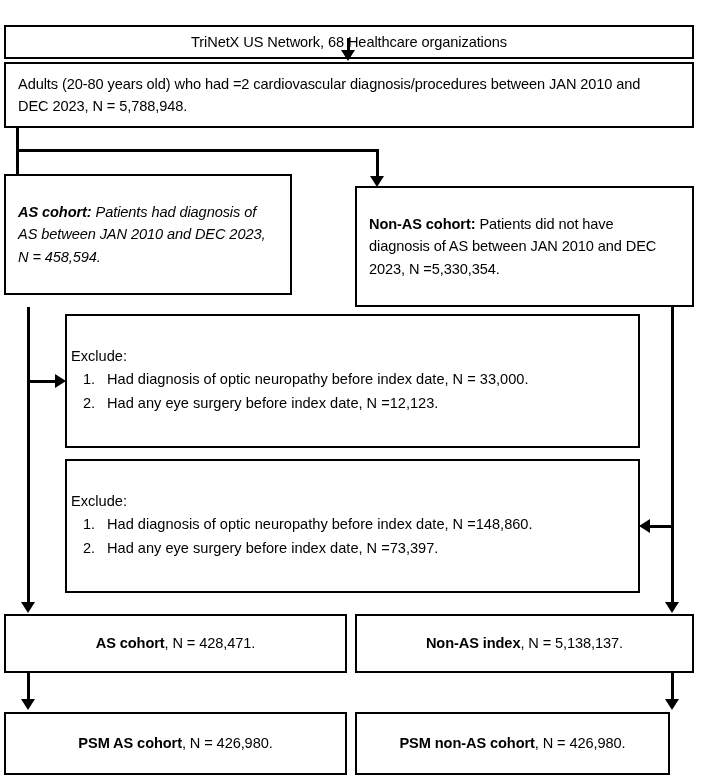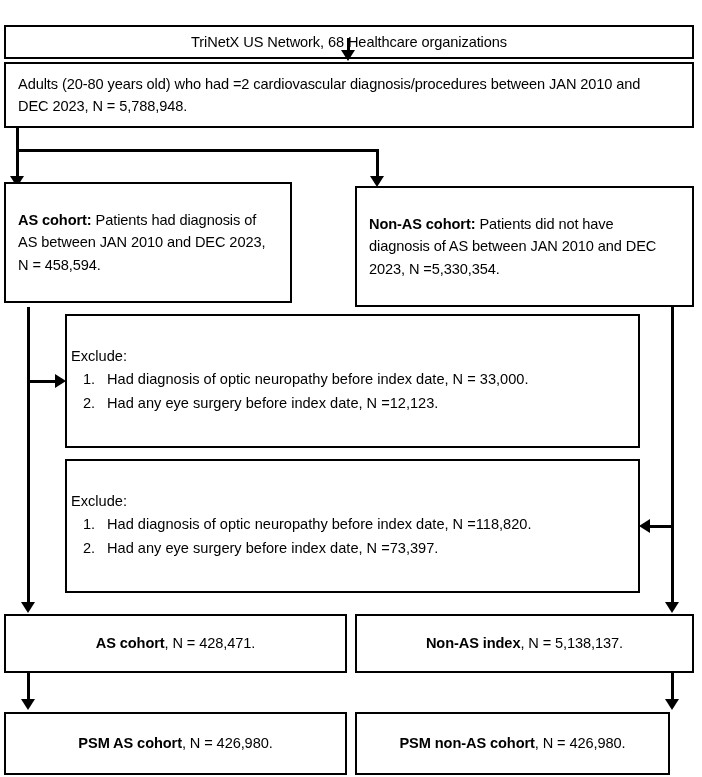--- a/index.html
+++ b/index.html
@@ -122,21 +122,21 @@
     </div>
   </div>
 
   <div class="vline" style="left:16px; top:128px; height:24px;"></div>
   <div class="hline" style="left:16px; top:149px; width:363px;"></div>
   <div class="vline" style="left:16px; top:149px; height:29px;"></div>
   <div class="arrow-down" style="left:10px; top:176px;"></div>
   <div class="vline" style="left:376px; top:149px; height:29px;"></div>
   <div class="arrow-down" style="left:370px; top:176px;"></div>
 
-  <div class="box" style="left:4px; top:182px; width:288px; height:121px;">
+  <div class="box" style="left:4px; top:174px; width:288px; height:121px;font-style:italic;">
     <div class="box-inner">
       <div class="txt pad-l"><b>AS cohort:</b><span> Patients had diagnosis of AS between JAN 2010 and DEC 2023, N = 458,594.</span></div>
     </div>
   </div>
 
   <div class="box" style="left:355px; top:186px; width:339px; height:121px;">
     <div class="box-inner">
       <div class="txt pad-l"><b>Non-AS cohort:</b><span> Patients did not have diagnosis of AS between JAN 2010 and DEC 2023, N =5,330,354.</span></div>
     </div>
   </div>
@@ -166,21 +166,21 @@
       </ul>
     </div>
   </div>
 
   <div class="box" style="left:65px; top:459px; width:575px; height:134px;">
     <div class="box-inner">
       <div class="exc-head">Exclude:</div>
       <ul class="exc-list">
         <li>
           <span class="exc-num">1.</span>
-          <span>Had diagnosis of optic neuropathy before index date, N =118,820.</span>
+          <span>Had diagnosis of optic neuropathy before index date, N =148,860.</span>
         </li>
         <li>
           <span class="exc-num">2.</span>
           <span>Had any eye surgery before index date, N =73,397.</span>
         </li>
       </ul>
     </div>
   </div>
 
   <div class="box" style="left:4px; top:614px; width:343px; height:59px;">

